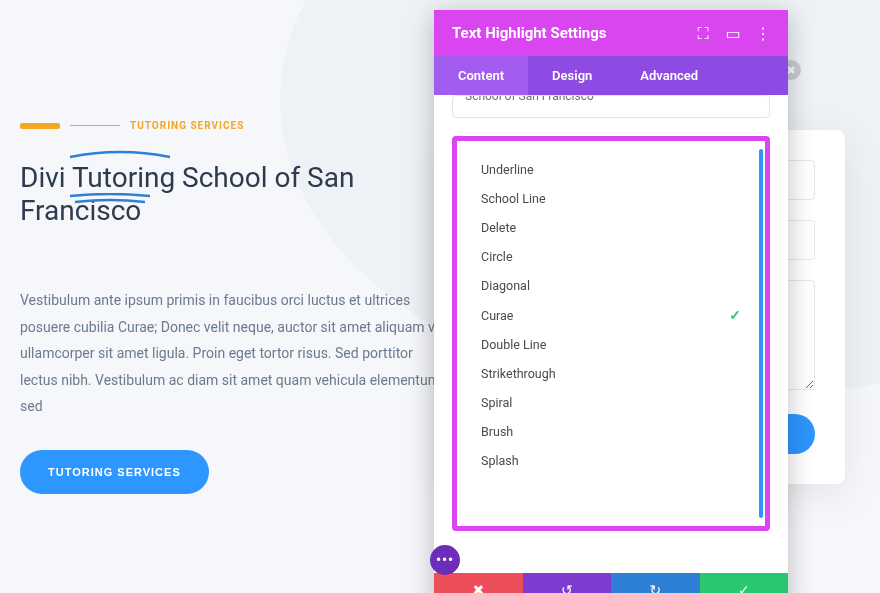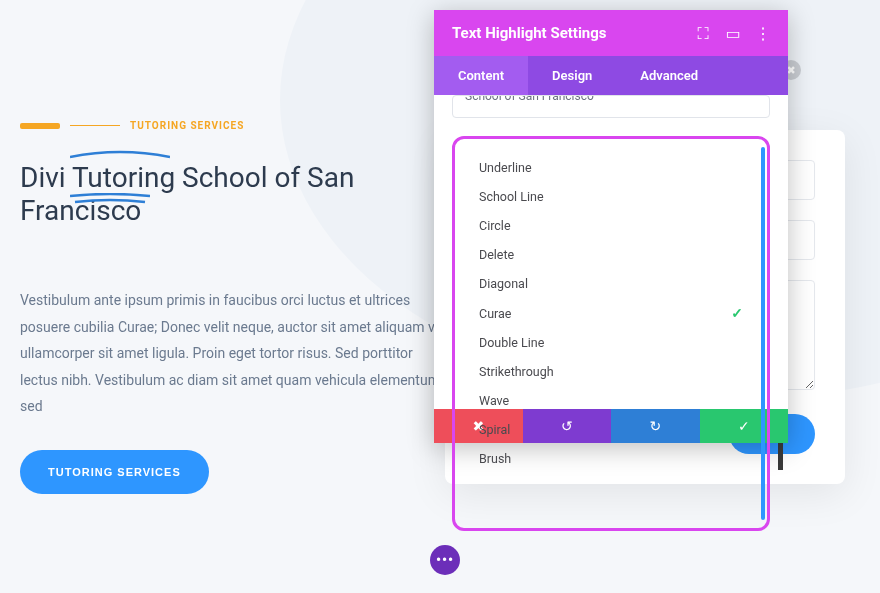--- a/index.html
+++ b/index.html
@@ -173,41 +173,41 @@
     color: #fff;
     font-size: 13px;
     font-weight: 600;
     cursor: pointer;
   }
   .tab.active {
     background: #a35cf0;
   }
   .panel-body {
     position: relative;
-    height: 314px;
+    height: 478px;
     padding: 0 18px 18px 18px;
   }
   .input-preview {
     border: 1px solid #e1e4ea;
     border-radius: 4px;
     padding: 10px 12px;
     font-size: 12px;
     color: #6b7380;
     margin-top: 0;
     margin-bottom: 18px;
     overflow: hidden;
     white-space: nowrap;
     height: 23px;
     line-height: 22px;
     display: flex;
     align-items: flex-end;
   }
   .dropdown {
-    border: 3px solid #d946ef;
-    border-radius: 12px;
+    border: 5px solid #d946ef;
+    border-radius: 4px;
     height: 395px;
     display: flex;
     position: relative;
   }
   .dropdown-list {
     flex: 1;
     padding: 14px 0;
     overflow: hidden;
   }
   .dropdown-item {
@@ -348,46 +348,46 @@
     <div class="input-preview">School of San Francisco</div>
     <div class="dropdown">
       <div class="dropdown-list" id="dropdown-list">
           <div class="dropdown-item">
             <span>Underline</span>
           </div>
           <div class="dropdown-item">
             <span>School Line</span>
           </div>
           <div class="dropdown-item">
+            <span>Delete</span>
+          </div>
+          <div class="dropdown-item">
             <span>Circle</span>
-          </div>
-          <div class="dropdown-item">
-            <span>Delete</span>
           </div>
           <div class="dropdown-item">
             <span>Diagonal</span>
           </div>
           <div class="dropdown-item">
             <span>Curae</span>
             <span class="check">✓</span>
           </div>
           <div class="dropdown-item">
             <span>Double Line</span>
           </div>
           <div class="dropdown-item">
             <span>Strikethrough</span>
           </div>
           <div class="dropdown-item">
-            <span>Wave</span>
-          </div>
-          <div class="dropdown-item">
             <span>Spiral</span>
           </div>
           <div class="dropdown-item">
             <span>Brush</span>
+          </div>
+          <div class="dropdown-item">
+            <span>Splash</span>
           </div>
           <div class="dropdown-item"></div>
         </div>
       <div class="dropdown-scrollbar"></div>
     </div>
   </div>
   <div class="panel-footer">
     <button class="footer-btn footer-cancel">✖</button>
     <button class="footer-btn footer-undo">↺</button>
     <button class="footer-btn footer-redo">↻</button>

